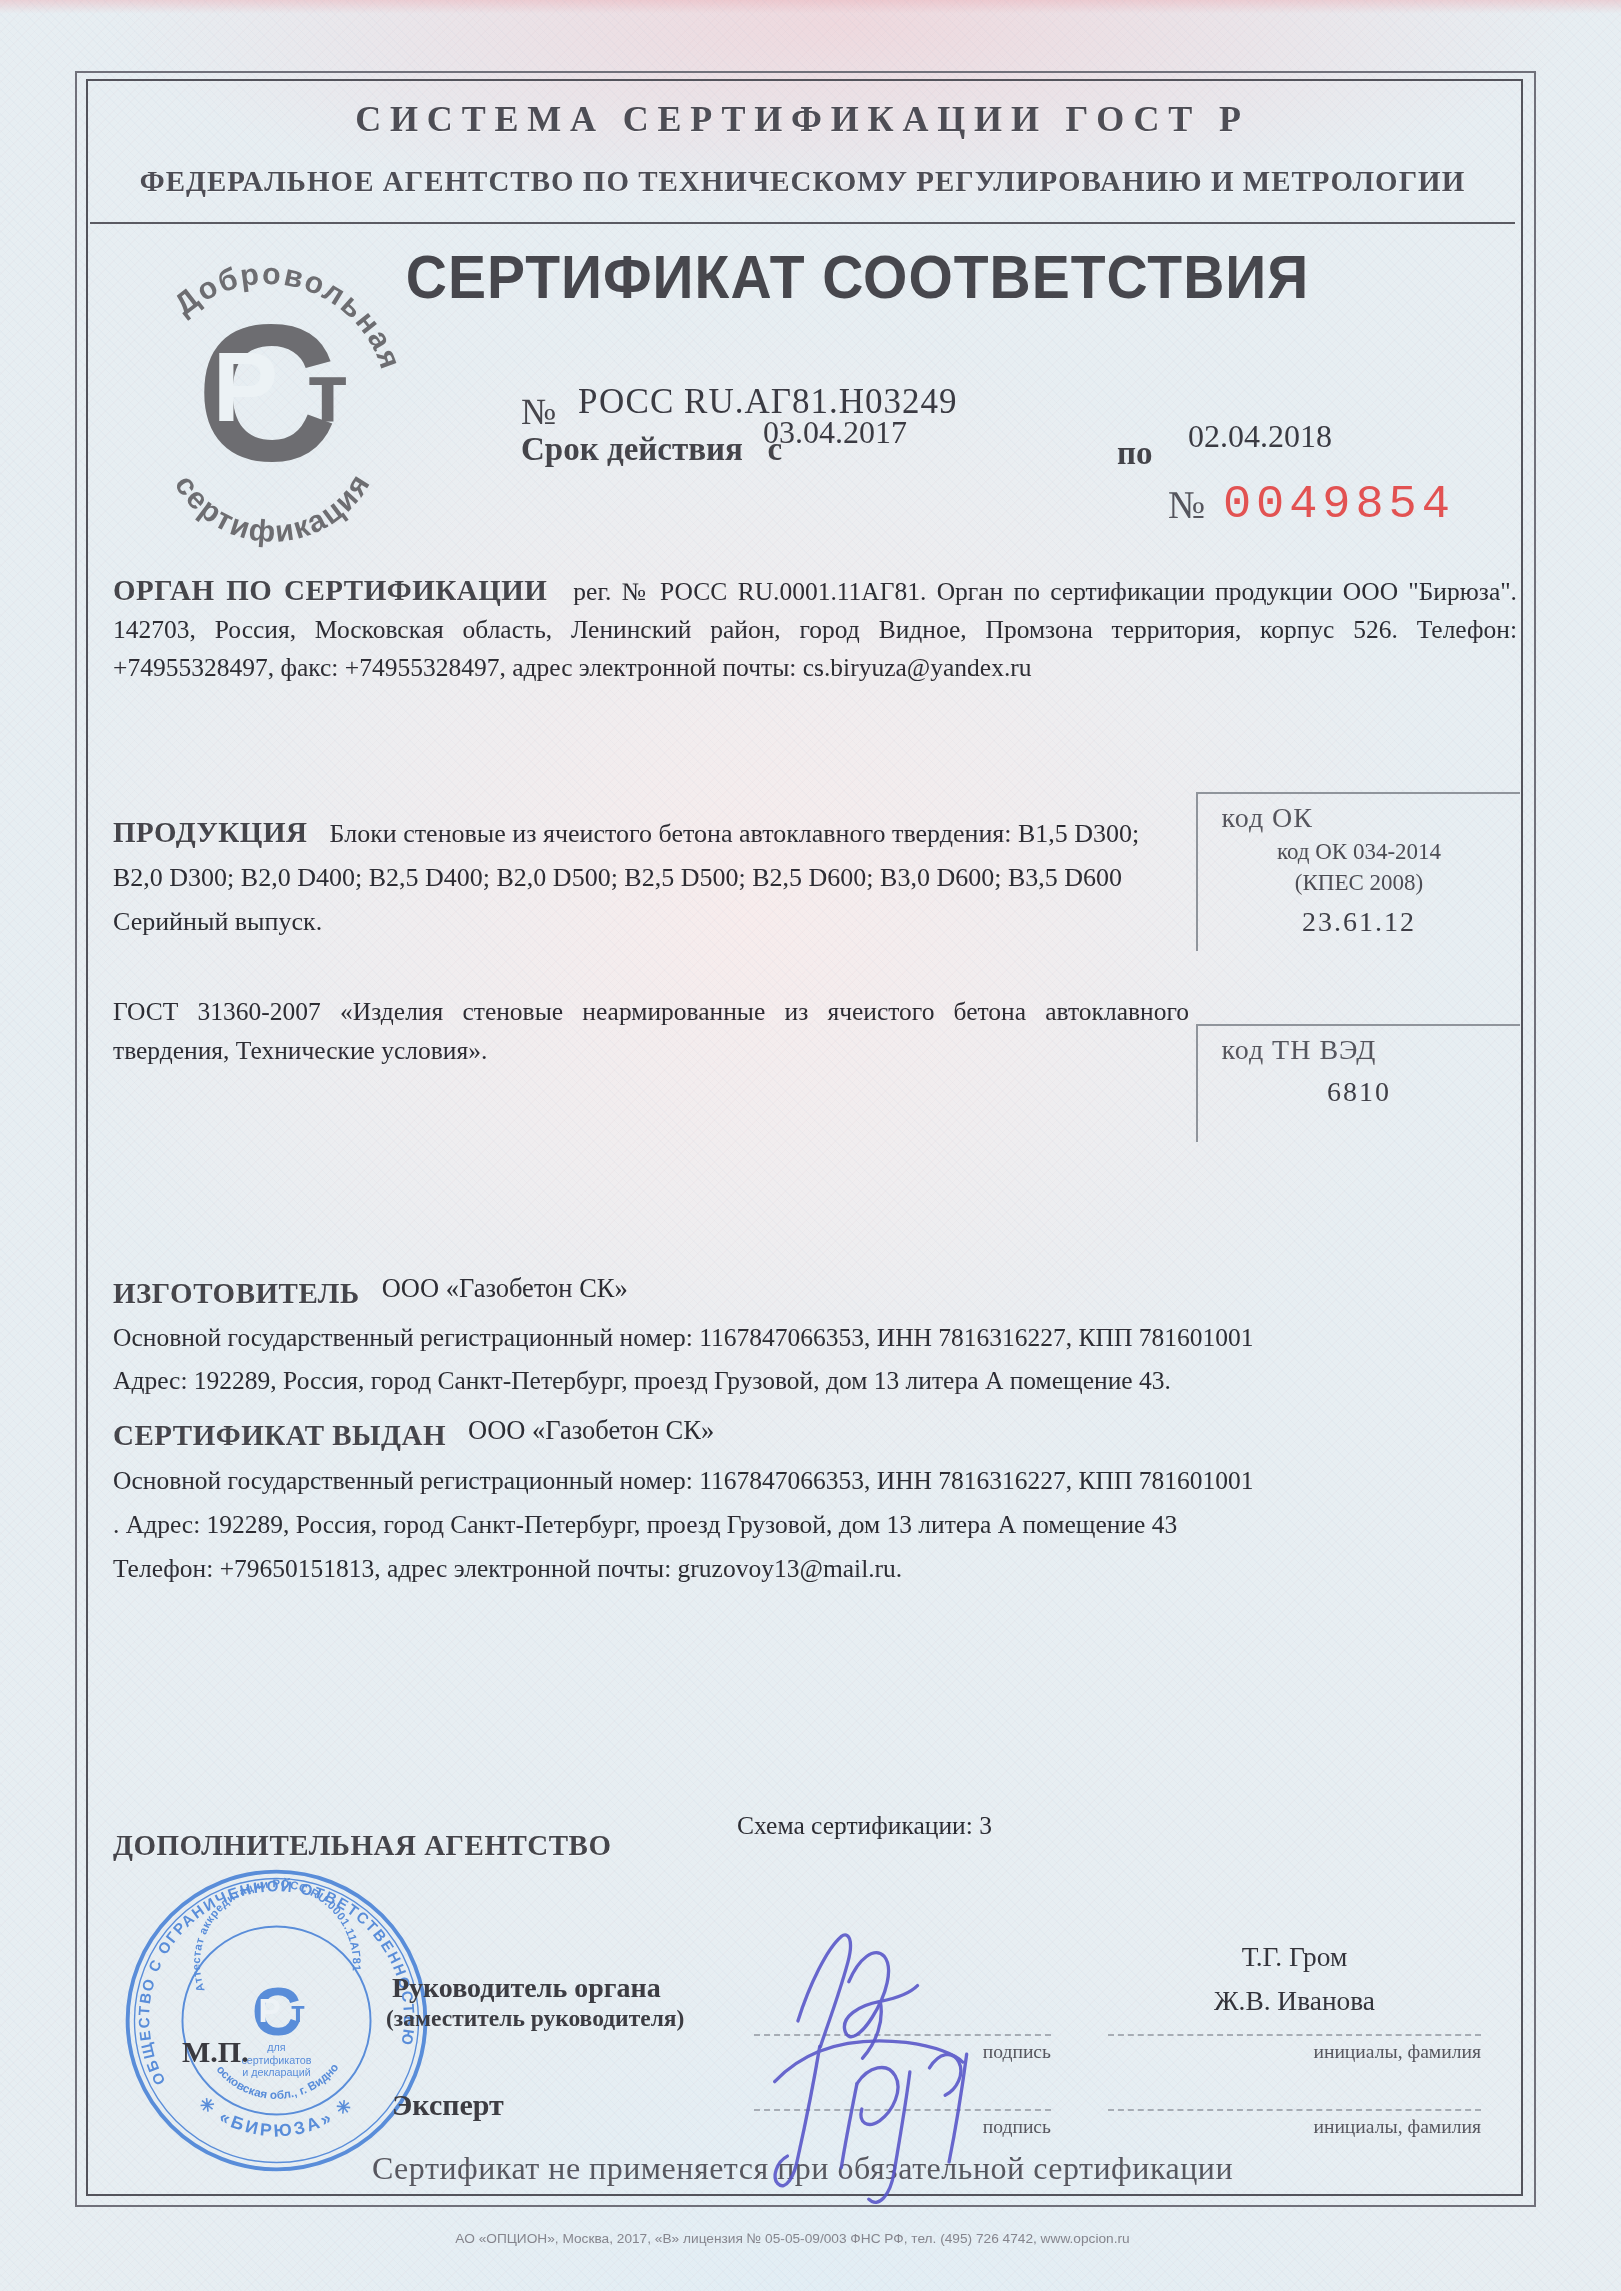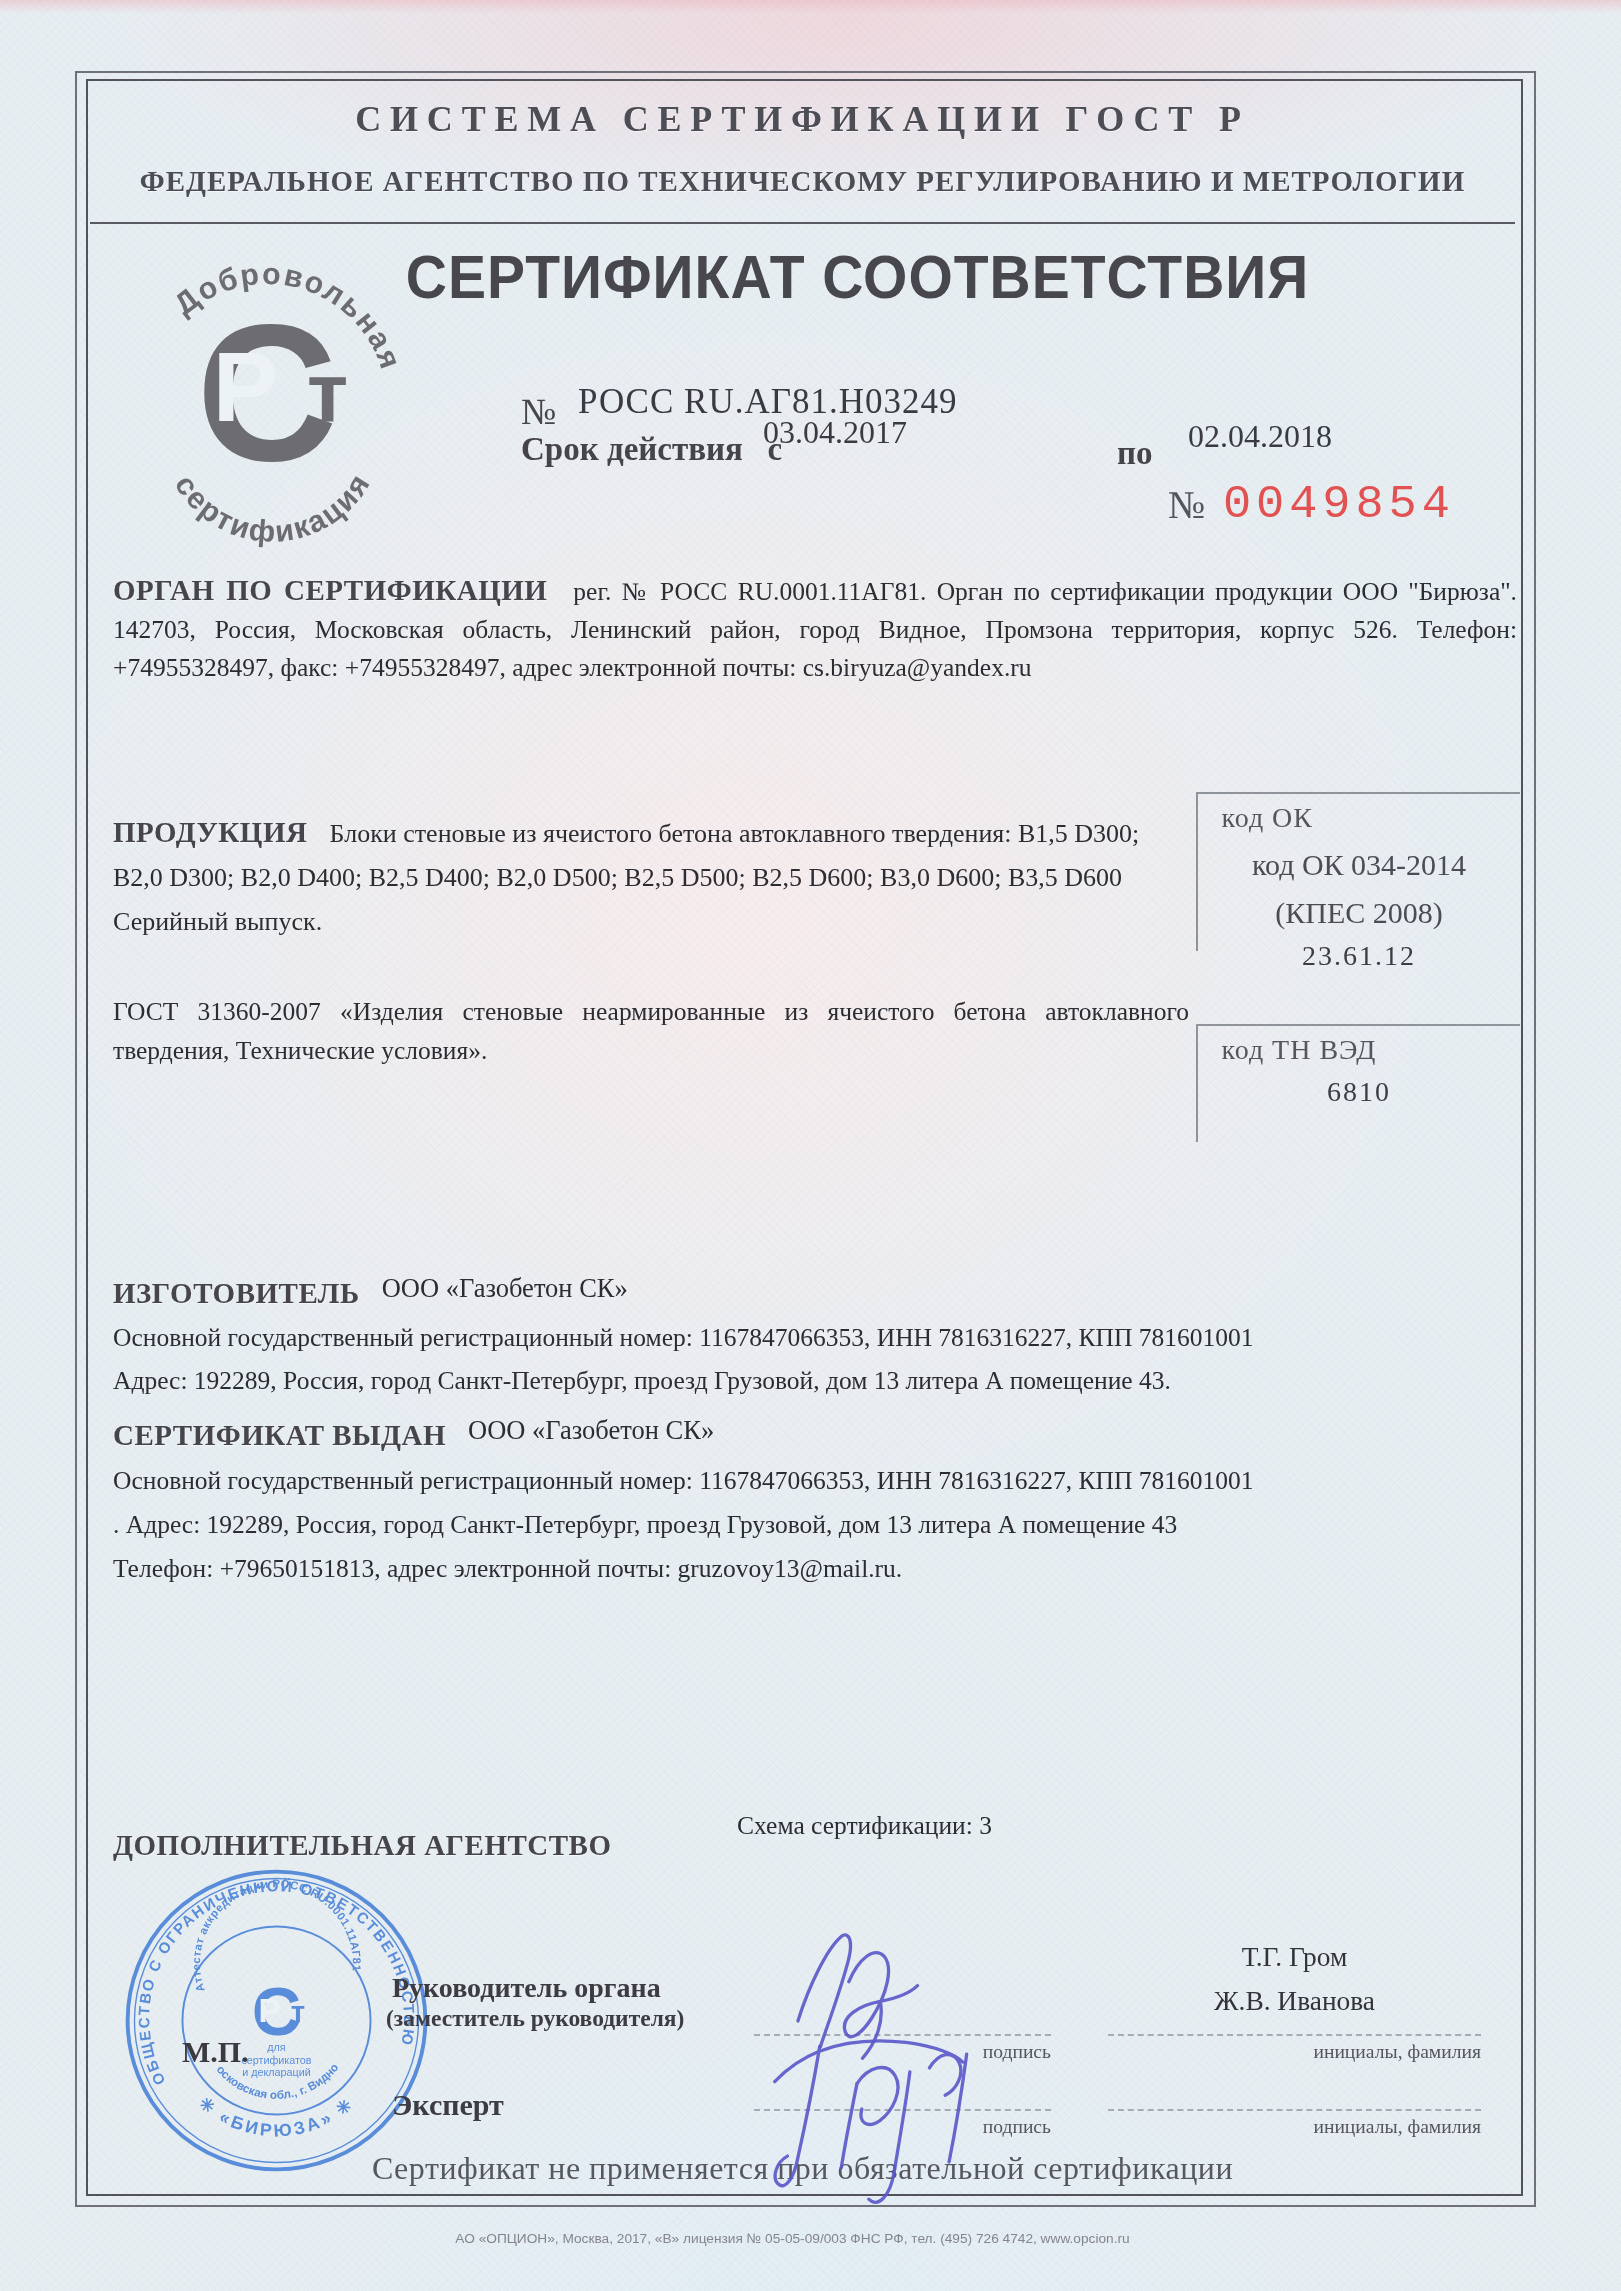--- a/index.html
+++ b/index.html
@@ -55,21 +55,21 @@
   .conformity .h{display:block; margin-bottom:2px;}
   .manufacturer{left:113px; top:1272px; width:1404px; line-height:43px;}
   .issued{left:113px; top:1413px; width:1404px; line-height:44px;}
   .basis{left:113px; top:1619px; width:1404px; line-height:39px;}
   .inline-name{font-size:26.5px; position:relative; top:-5.9px;}
 
   .codebox{border-top:2px solid #8f949b; border-left:2px solid #8f949b; color:#4c4c54; z-index:2;}
   .okbox{left:1196px; top:792px; width:322px; height:157px;}
   .tnbox{left:1196px; top:1024px; width:322px; height:116px;}
   .codebox .lbl{font-size:28px; color:#55555d; padding:7.8px 0 0 23.5px; letter-spacing:1px;}
-  .codebox .c{ text-align:center; font-size:30px; margin-top:14px;}
+  .codebox .c{ text-align:center; font-size:23px; margin-top:5px;}
   .codebox .v{ text-align:center; font-size:28px; letter-spacing:2px; margin-top:9.8px; color:#3d3d45;}
 
   .addl-h{left:113px; top:1829px; font-size:29px; font-weight:bold; color:#45454b; letter-spacing:0.5px; z-index:2;
         text-shadow:0.6px 0.6px 0 rgba(255,255,255,.45);}
   .addl-t{left:737px; top:1811px; font-size:25.5px; color:#2c2c33; z-index:2;}
 
   .stamp{left:110px; top:1854px; z-index:1; opacity:.93;}
   .mp{left:182px; top:2035px; font-size:30px; font-weight:bold; color:#3a3a40; z-index:2;}
 
   .head-label{left:392px; top:1972px; font-size:28px; font-weight:bold; color:#3c3c42; z-index:2;}

